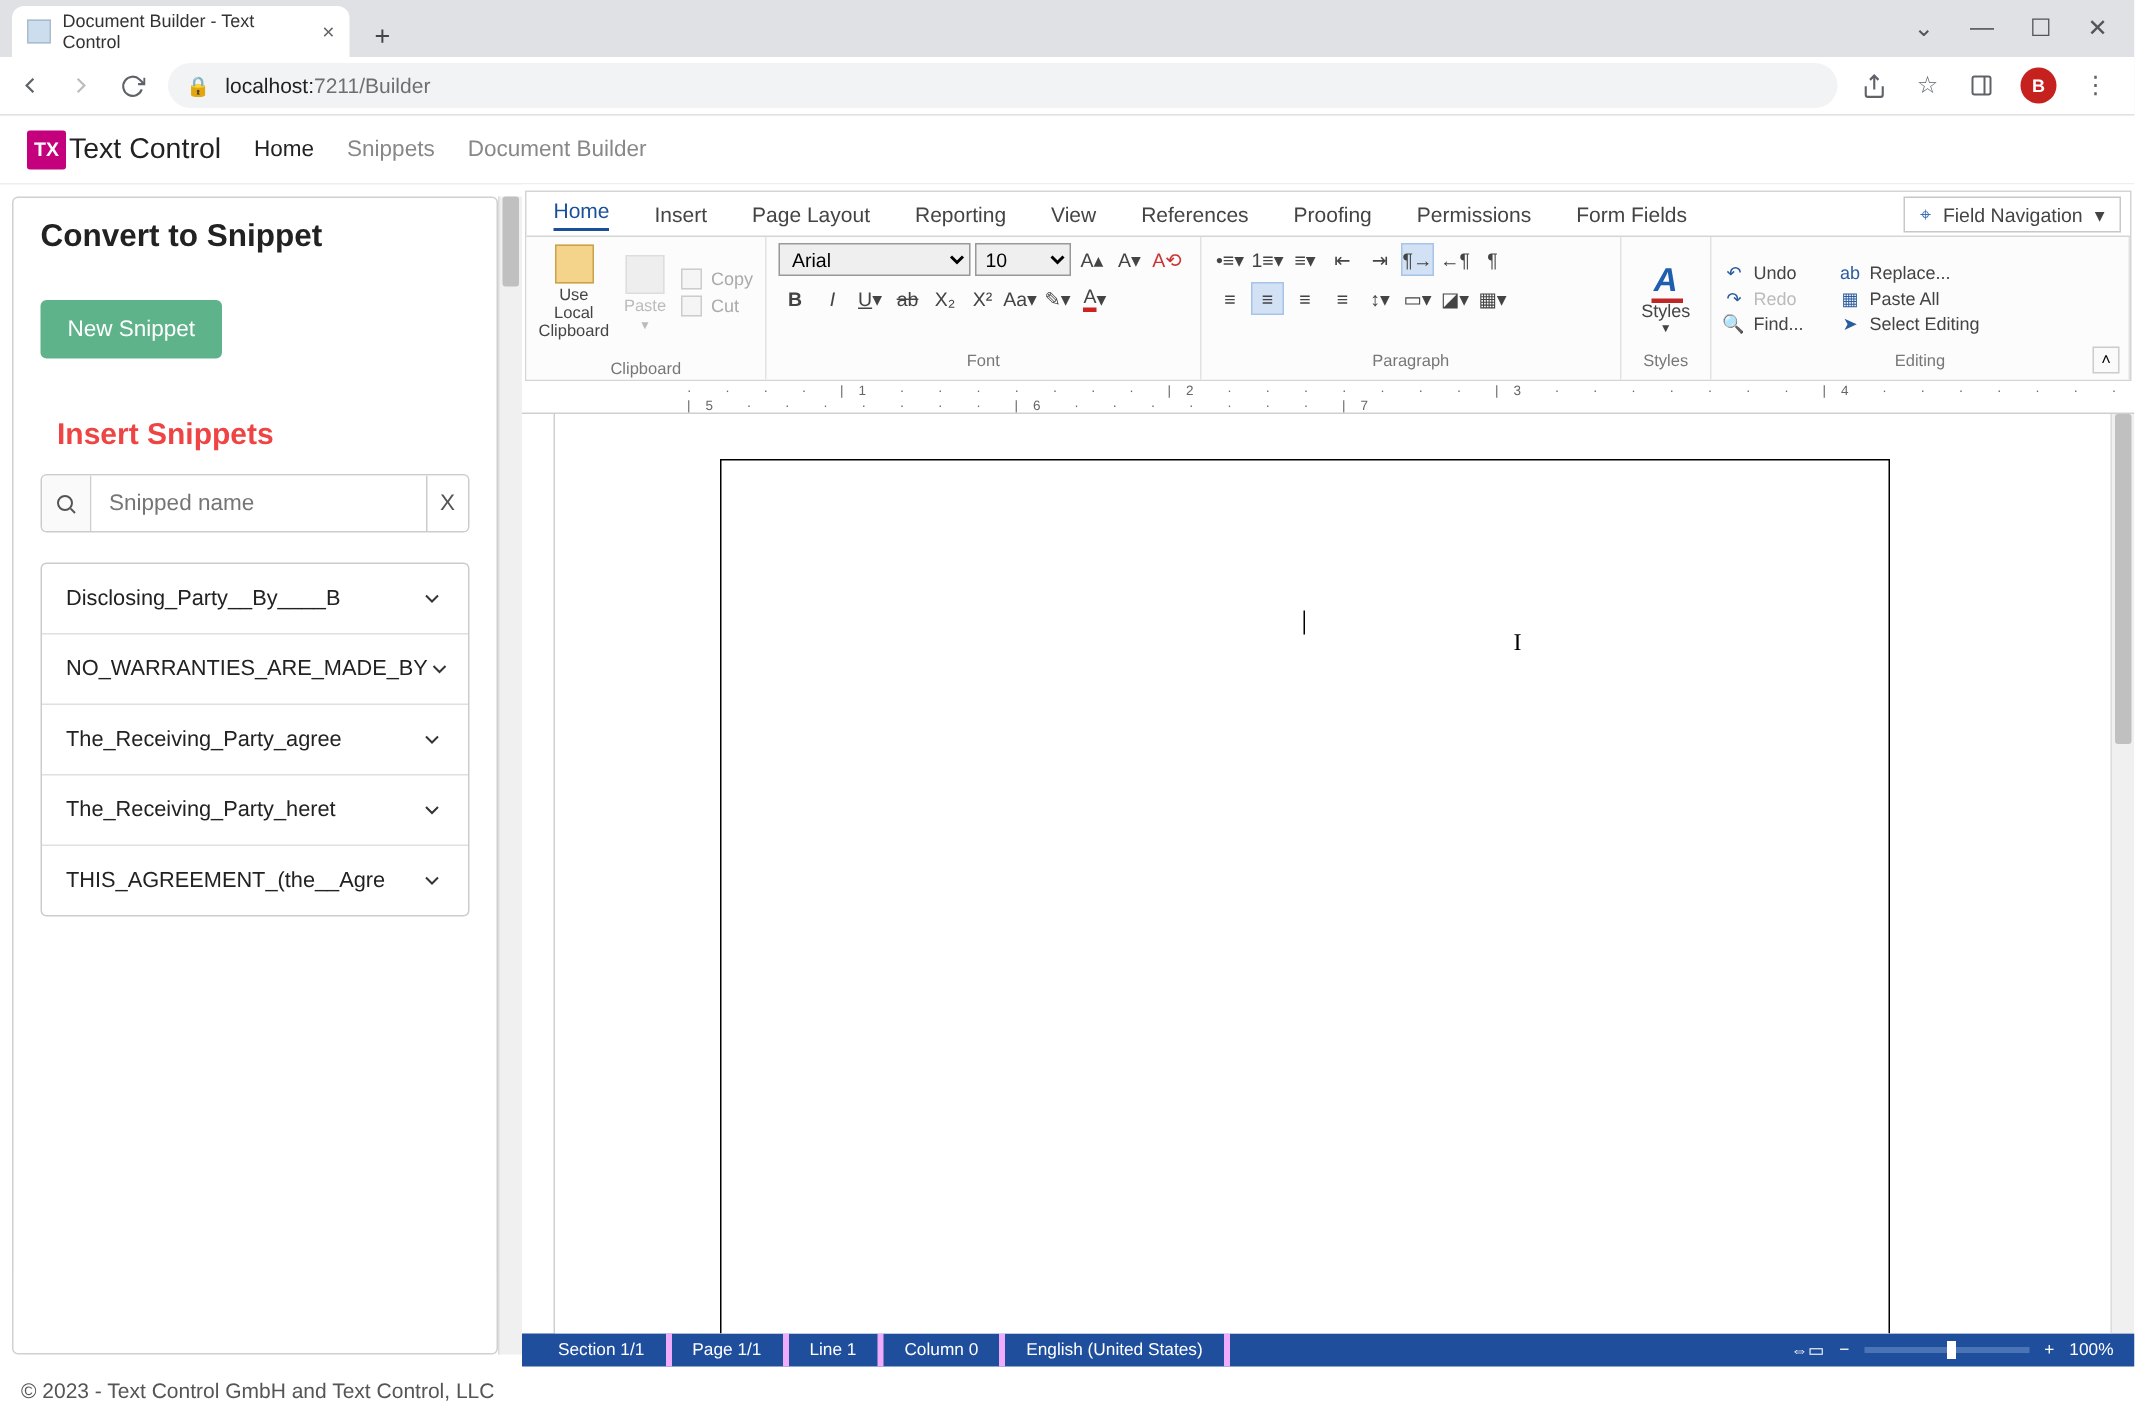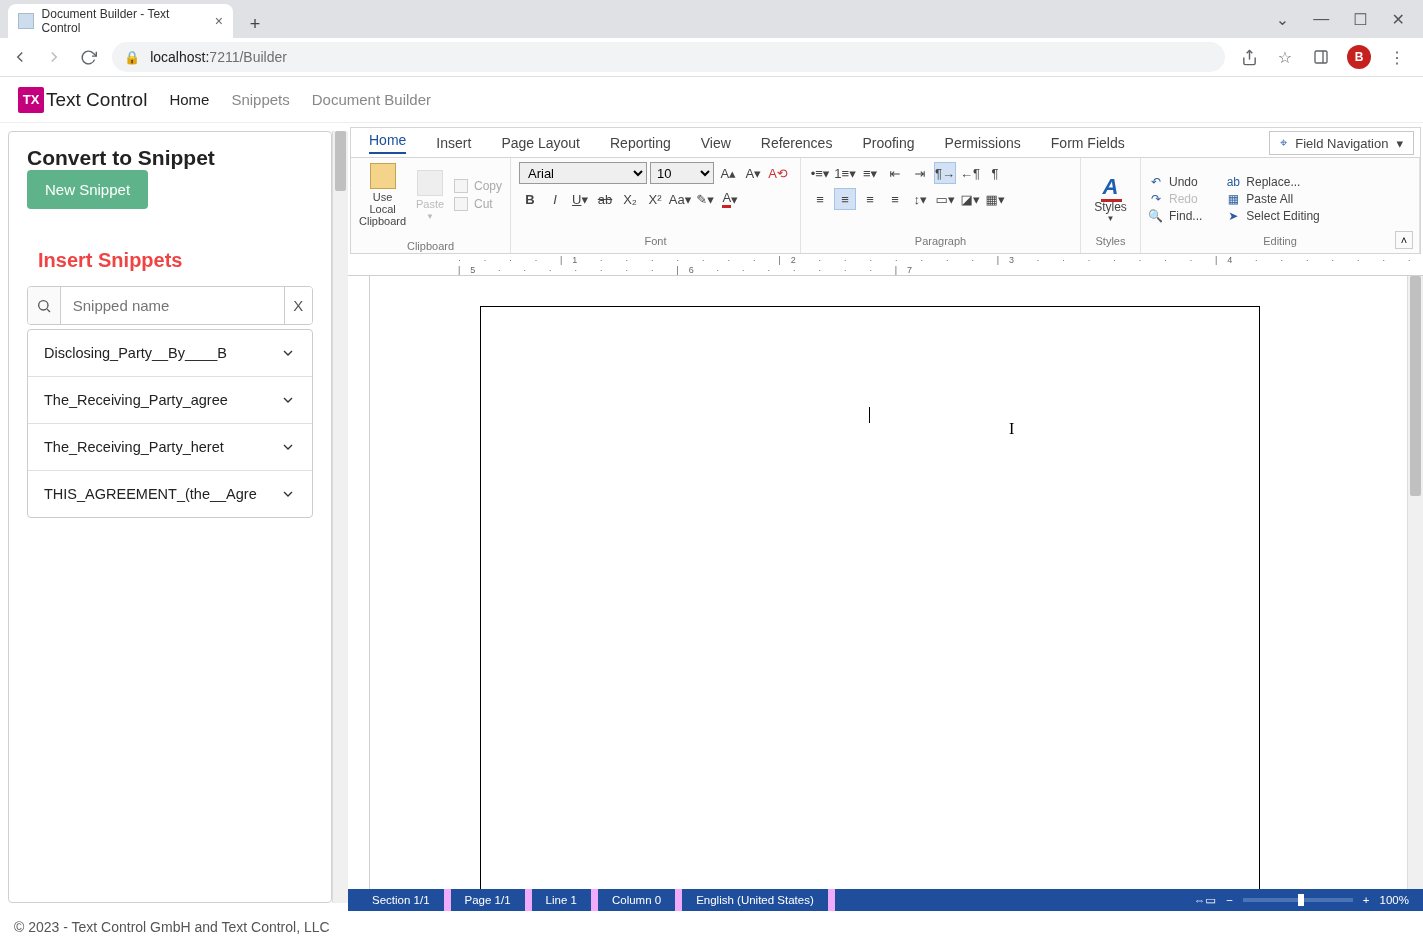--- a/index.html
+++ b/index.html
@@ -28,24 +28,24 @@
 .logo { width: 26px; height: 26px; background: #c4007d; color: #fff; font-weight: 700; font-size: 13px; display: flex; align-items: center; justify-content: center; border-radius: 2px; }
 .brand { font-size: 19px; color: #222; font-weight: 400; }
 .app-nav { display: flex; gap: 22px; margin-left: 20px; }
 .app-nav a { font-size: 15px; color: #888; text-decoration: none; }
 .app-nav a.active { color: #222; }
 
 
 .main { display: flex; height: calc(100% - 77px - 46px - 32px); }
 .sidebar-wrap { width: 348px; padding: 8px 0 8px 8px; display: flex; }
 .sidebar { flex: 1; border: 1px solid #d0d0d0; border-radius: 4px; padding: 14px 18px; overflow-y: auto; background: #fff; }
-.sidebar h2 { font-size: 21px; font-weight: 700; color: #222; margin-bottom: 0; }
+.sidebar h2 { font-size: 21px; font-weight: 700; color: #222; margin-bottom: 30px; }
 .btn-green { background: #5eb38a; color: #fff; border: none; padding: 11px 18px; font-size: 15px; border-radius: 4px; cursor: pointer; }
 .sidebar h3 { font-size: 20px; font-weight: 700; color: #ef4444; margin: 40px 11px 14px; }
-.search-row { display: flex; border: 1px solid #ccc; border-radius: 4px; overflow: hidden; margin-bottom: 4px; }
+.search-row { display: flex; border: 1px solid #ccc; border-radius: 4px; overflow: hidden; margin-bottom: 20px; }
 .search-icon-box { width: 44px; display: flex; align-items: center; justify-content: center; border-right: 1px solid #ccc; background: #fafafa; color: #555; }
 .search-input { flex: 1; border: none; padding: 10px 12px; font-size: 15px; outline: none; }
 .search-clear { width: 38px; border: none; border-left: 1px solid #ccc; background: #fff; font-size: 15px; color: #555; cursor: pointer; }
 .snippet-list { border: 1px solid #ccc; border-radius: 4px; }
 .snippet-item { display: flex; align-items: flex-end; justify-content: space-between; padding: 15px 16px; font-size: 14.5px; color: #222; border-bottom: 1px solid #e0e0e0; cursor: pointer; }
 .snippet-item:last-child { border-bottom: none; }
 .chev { color: #333; }
 .side-scroll { width: 16px; background: #f0f0f0; border-left: 1px solid #dcdcdc; position: relative; }
 .side-thumb { position: absolute; top: 0; left: 2px; right: 2px; height: 60px; background: #c0c0c0; border-radius: 2px; }
 
@@ -90,21 +90,21 @@
 .canvas-area { flex: 1; position: relative; background: #fff; overflow:hidden; }
 .page { position: absolute; left: 110px; top: 30px; width: 780px; height: 1000px; background: #fff; border: 1px solid #000; }
 .cursor-caret { position:absolute; left:388px; top:100px; width:1px; height:16px; background:#000; }
 .text-cursor-icon { position:absolute; left:140px; top:113px; font-size:16px; color:#000; font-family: serif; }
 
 .v-scroll { width: 16px; background:#f0f0f0; border-left:1px solid #dcdcdc; position:relative; }
 .v-thumb { position:absolute; top:0; left:2px; right:2px; height:220px; background:#c0c0c0; border-radius:2px; }
 
 
 .status-bar { height: 22px; background: #1f4e9c; color: #fff; font-size: 11.5px; display:flex; align-items:center; padding: 0 10px; gap: 0; }
-.status-bar .cell { padding: 0 14px; border-right: 7px solid #f0abfc; height:100%; display:flex; align-items:center; }
+.status-bar .cell { padding: 0 14px; border-right: 4px solid #f0abfc; height:100%; display:flex; align-items:center; }
 .status-right { margin-left:auto; display:flex; align-items:center; gap:10px; padding-right:4px; }
 .zoom-track { width:110px; height:4px; background:#4a74b6; position:relative; }
 .zoom-thumb { position:absolute; left:50%; top:-4px; width:6px; height:12px; background:#fff; }
 
 
 .footer { height: 32px; display:flex; align-items:center; padding: 0 14px; font-size: 14px; color: #555; }
 
 
 svg { display:block; }
 </style>
@@ -197,20 +197,28 @@
       <div class="snippet-list">
         <div class="snippet-item">
           <span>Disclosing_Party__By____B</span>
           <span class="chev">
               <svg width="16" height="16" viewBox="0 0 24 24" fill="none" stroke="currentColor" stroke-width="2">
                 <polyline points="6 9 12 15 18 9"></polyline>
               </svg>
             </span>
         </div>
         <div class="snippet-item">
+          <span>NO_WARRANTIES_ARE_MADE_BY</span>
+          <span class="chev">
+              <svg width="16" height="16" viewBox="0 0 24 24" fill="none" stroke="currentColor" stroke-width="2">
+                <polyline points="6 9 12 15 18 9"></polyline>
+              </svg>
+            </span>
+        </div>
+        <div class="snippet-item">
           <span>The_Receiving_Party_agree</span>
           <span class="chev">
               <svg width="16" height="16" viewBox="0 0 24 24" fill="none" stroke="currentColor" stroke-width="2">
                 <polyline points="6 9 12 15 18 9"></polyline>
               </svg>
             </span>
         </div>
         <div class="snippet-item">
           <span>The_Receiving_Party_heret</span>
           <span class="chev">

